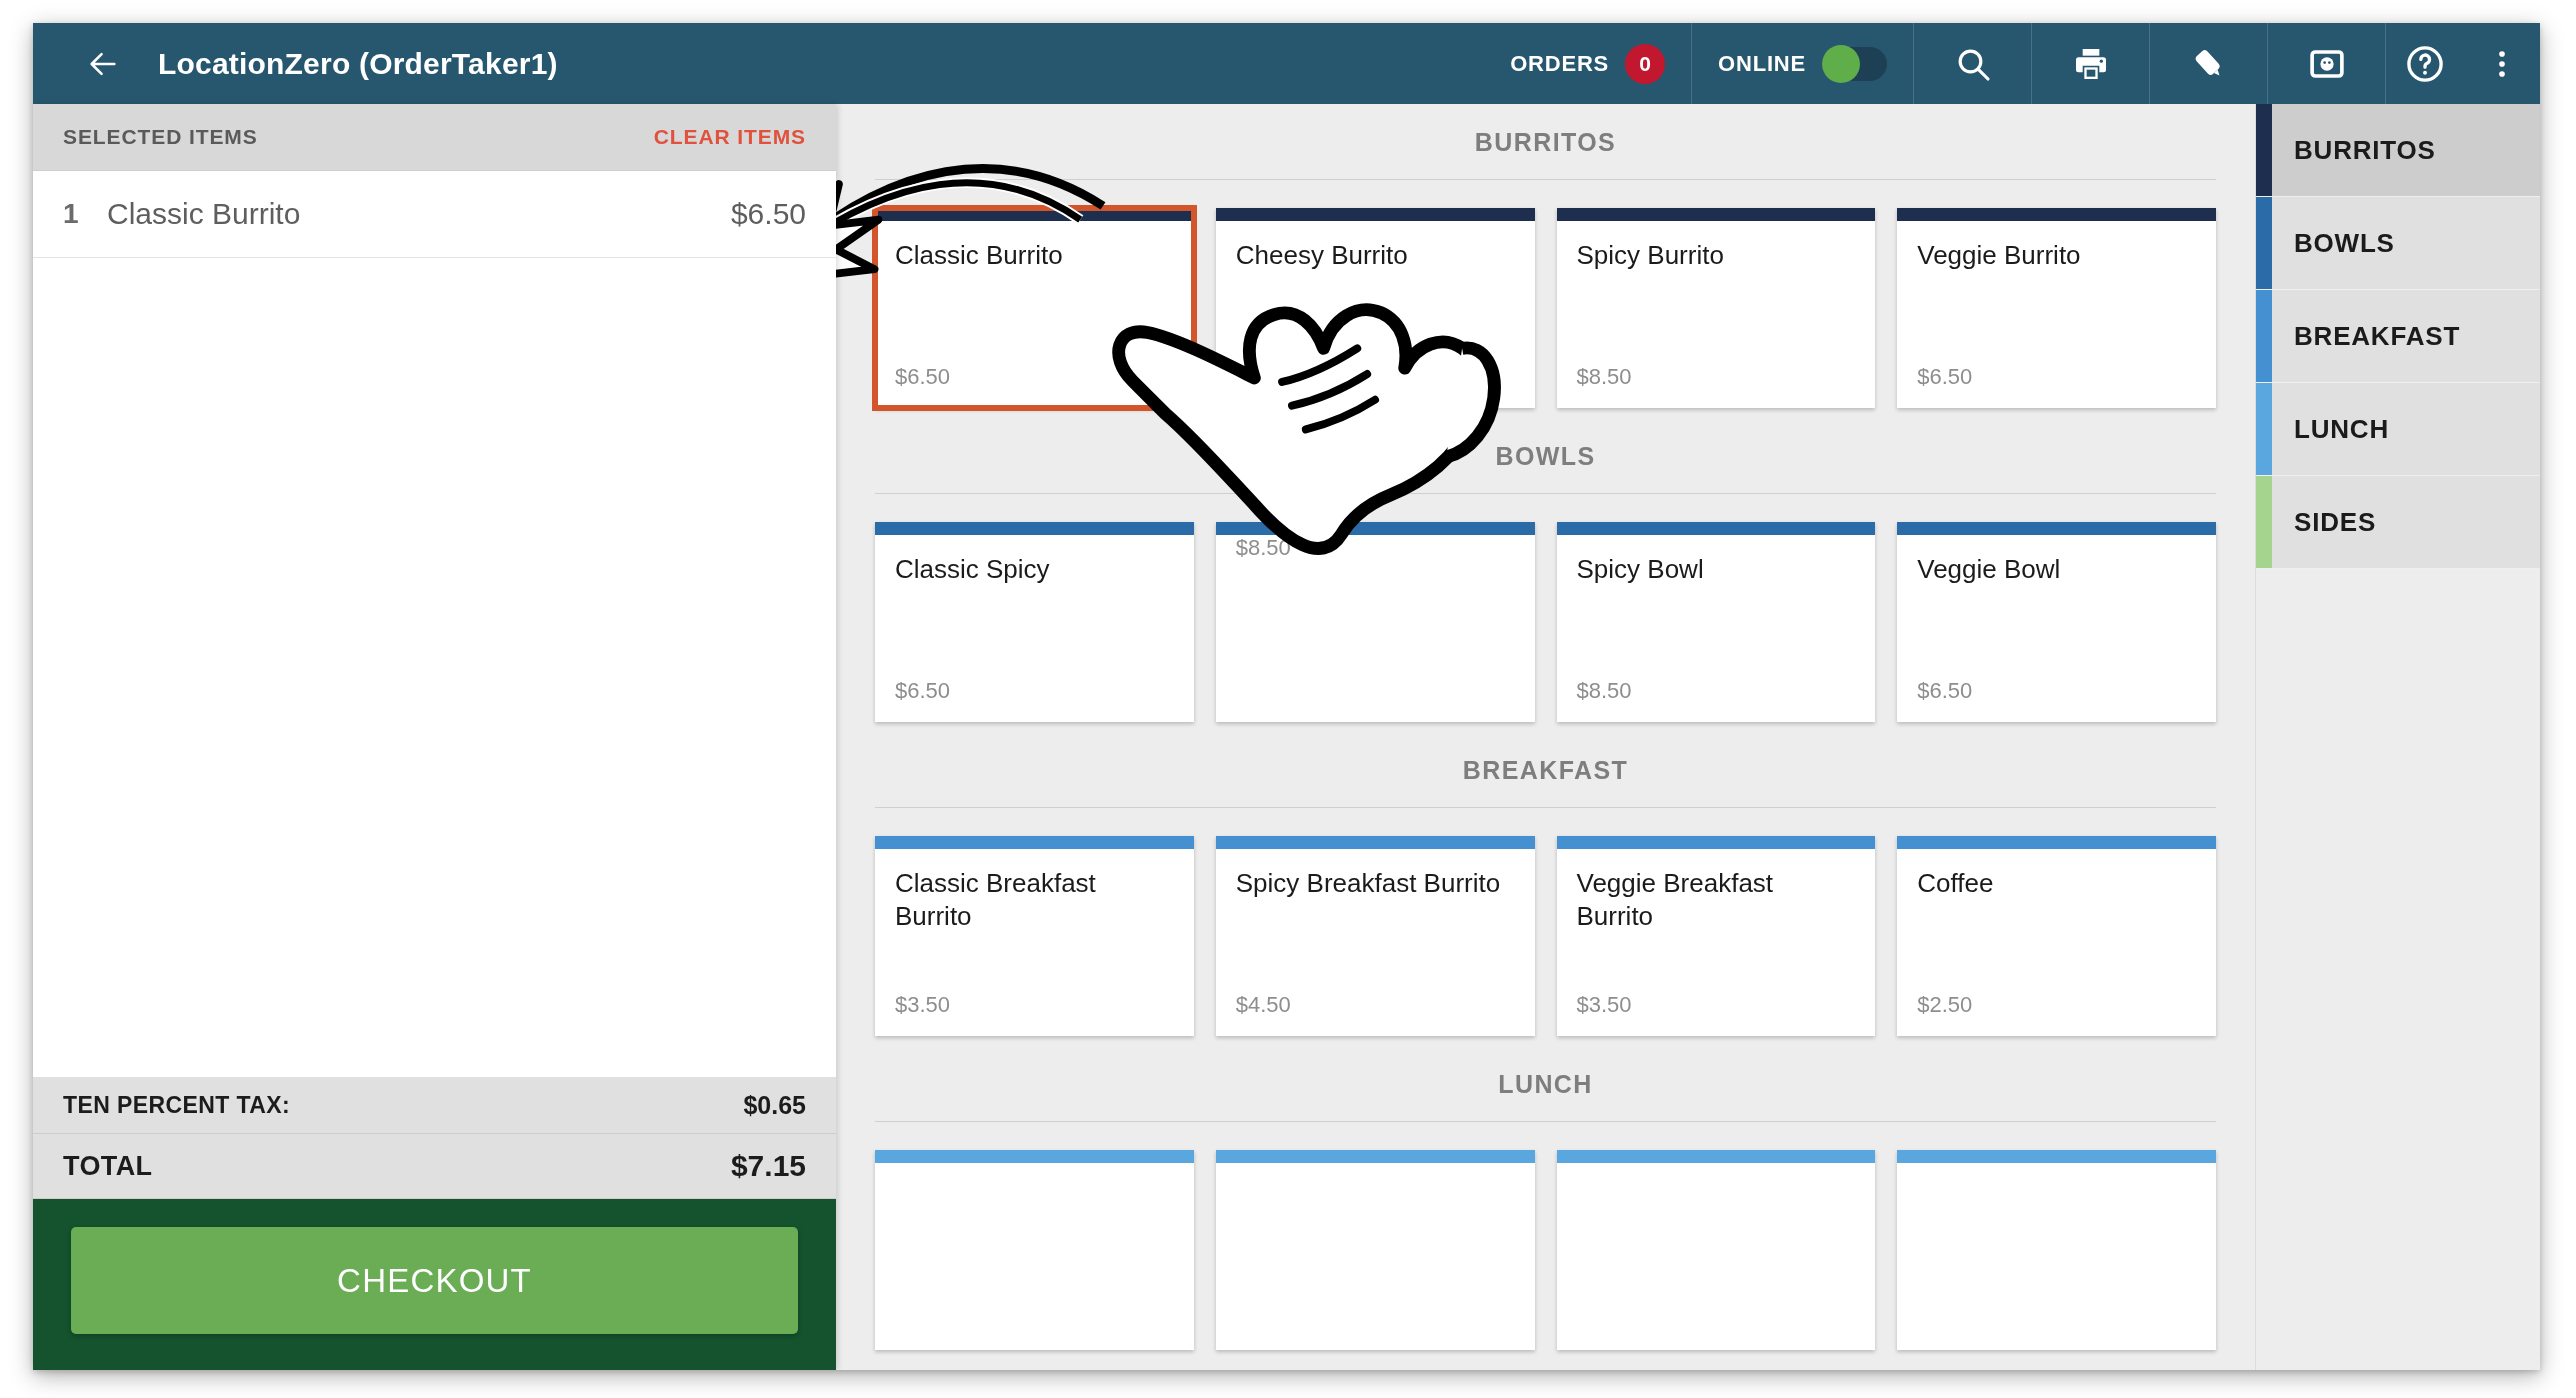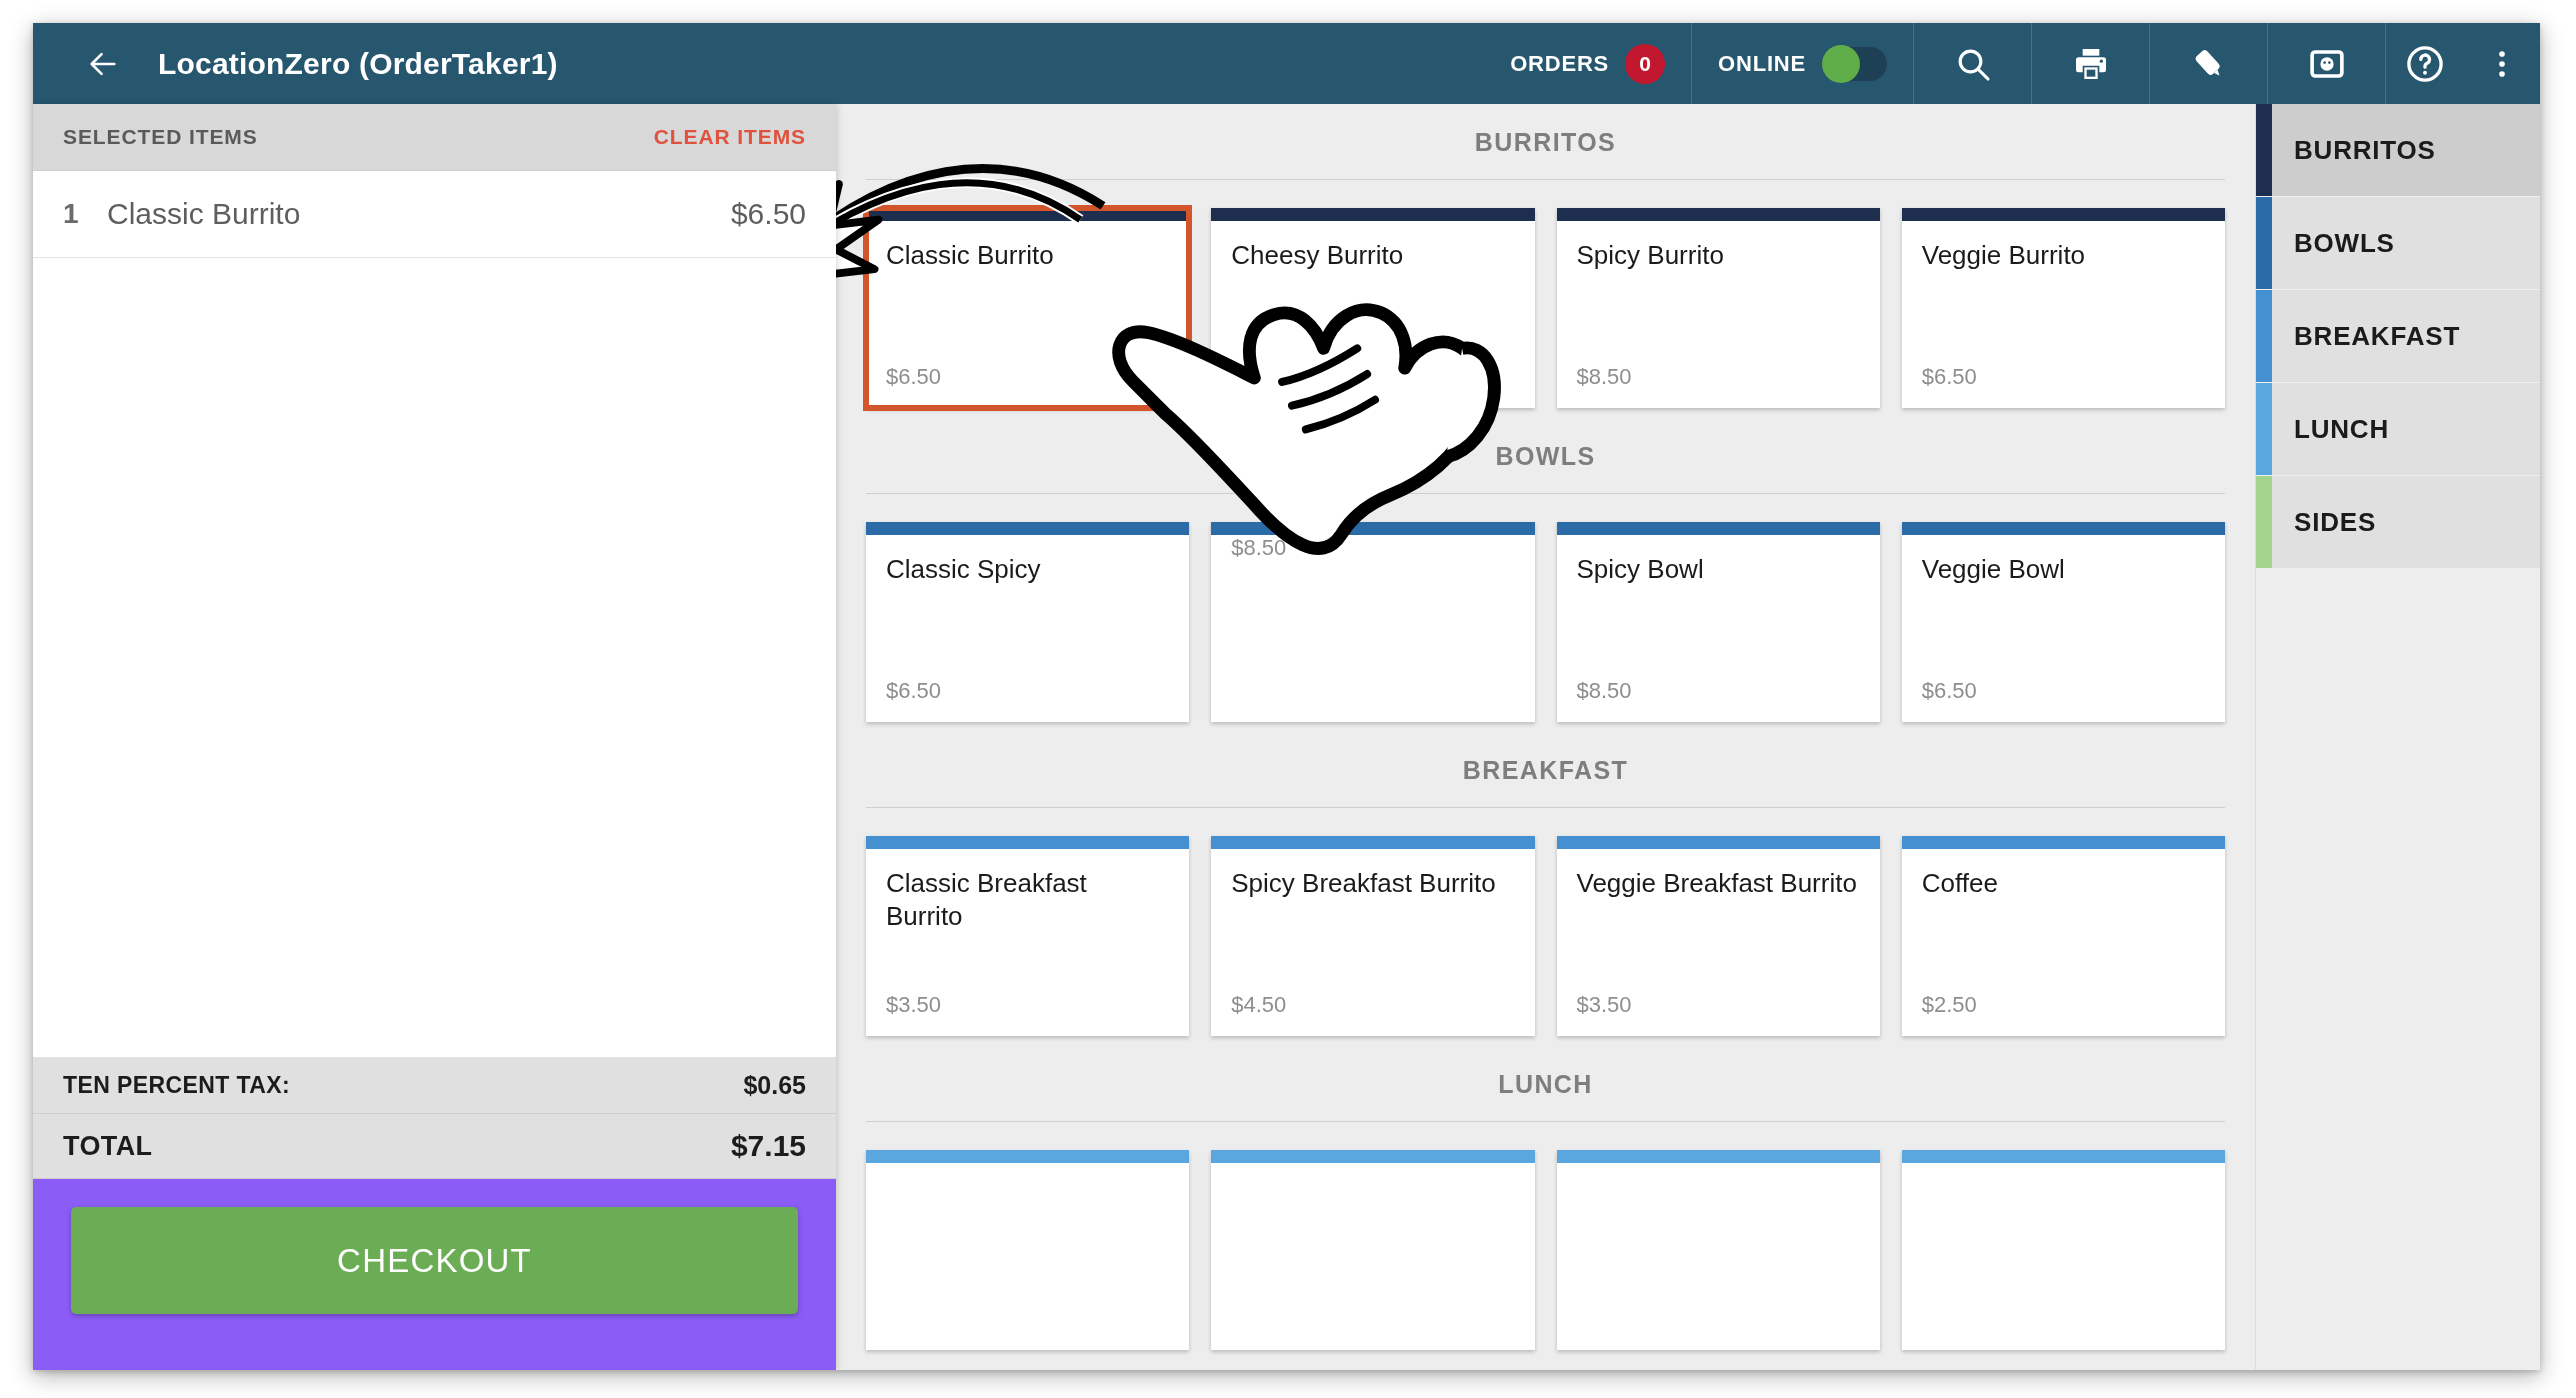--- a/index.html
+++ b/index.html
@@ -66,21 +66,21 @@
   }
   .icon-cell {
     width: 117px; height: 81px;
     display: flex; align-items: center; justify-content: center;
     cursor: pointer;
   }
   .icon-cell.narrow { width: 77px; }
   .ico { display:block; }
 
   
-  #body-row { flex: 1 1 auto; display: flex; min-height: 0; background:#ededed; }
+  #body-row { flex: 1 1 auto; display: flex; min-height: 0; background:#ededed;gap:9px; }
 
   
   #cart-panel {
     width: 803px; flex: 0 0 803px;
     background: #e0e0e0;
     display: flex; flex-direction: column;
     box-shadow: 2px 0 6px rgba(0,0,0,.14);
     z-index: 5;
   }
   #cart-header {
@@ -113,21 +113,21 @@
     padding: 0 30px; background: #e0e0e0;
     border-bottom: 1px solid #cdcdcd;
   }
   #tax-row { height: 57px; }
   #total-row { height: 65px; }
   .tot-label { font-size: 23px; font-weight: bold; color:#1c1c1c; letter-spacing:0.4px; }
   .tot-value { font-size: 25px; font-weight: bold; color:#1c1c1c; }
   #total-row .tot-label { font-size: 27px; }
   #total-row .tot-value { font-size: 30px; }
 
-  #checkout-wrap { background:#8b5cf6; padding: 28px 38px 56px 38px; }
+  #checkout-wrap { background:#14532d; padding: 28px 38px 36px 38px; }
   #checkout-btn {
     width: 100%; height: 107px; border-radius: 5px;
     background: #6aad55; color: #ffffff;
     font-size: 33px; letter-spacing: 1.2px;
     display: flex; align-items: center; justify-content: center;
     box-shadow: 0 2px 5px rgba(0,0,0,.25);
     cursor: pointer; border: none;
     font-family: inherit;
   }
 

